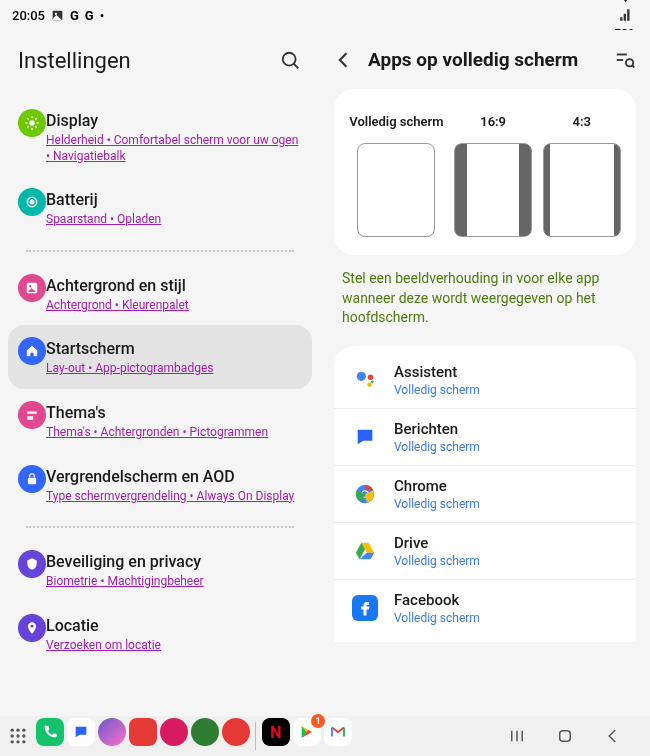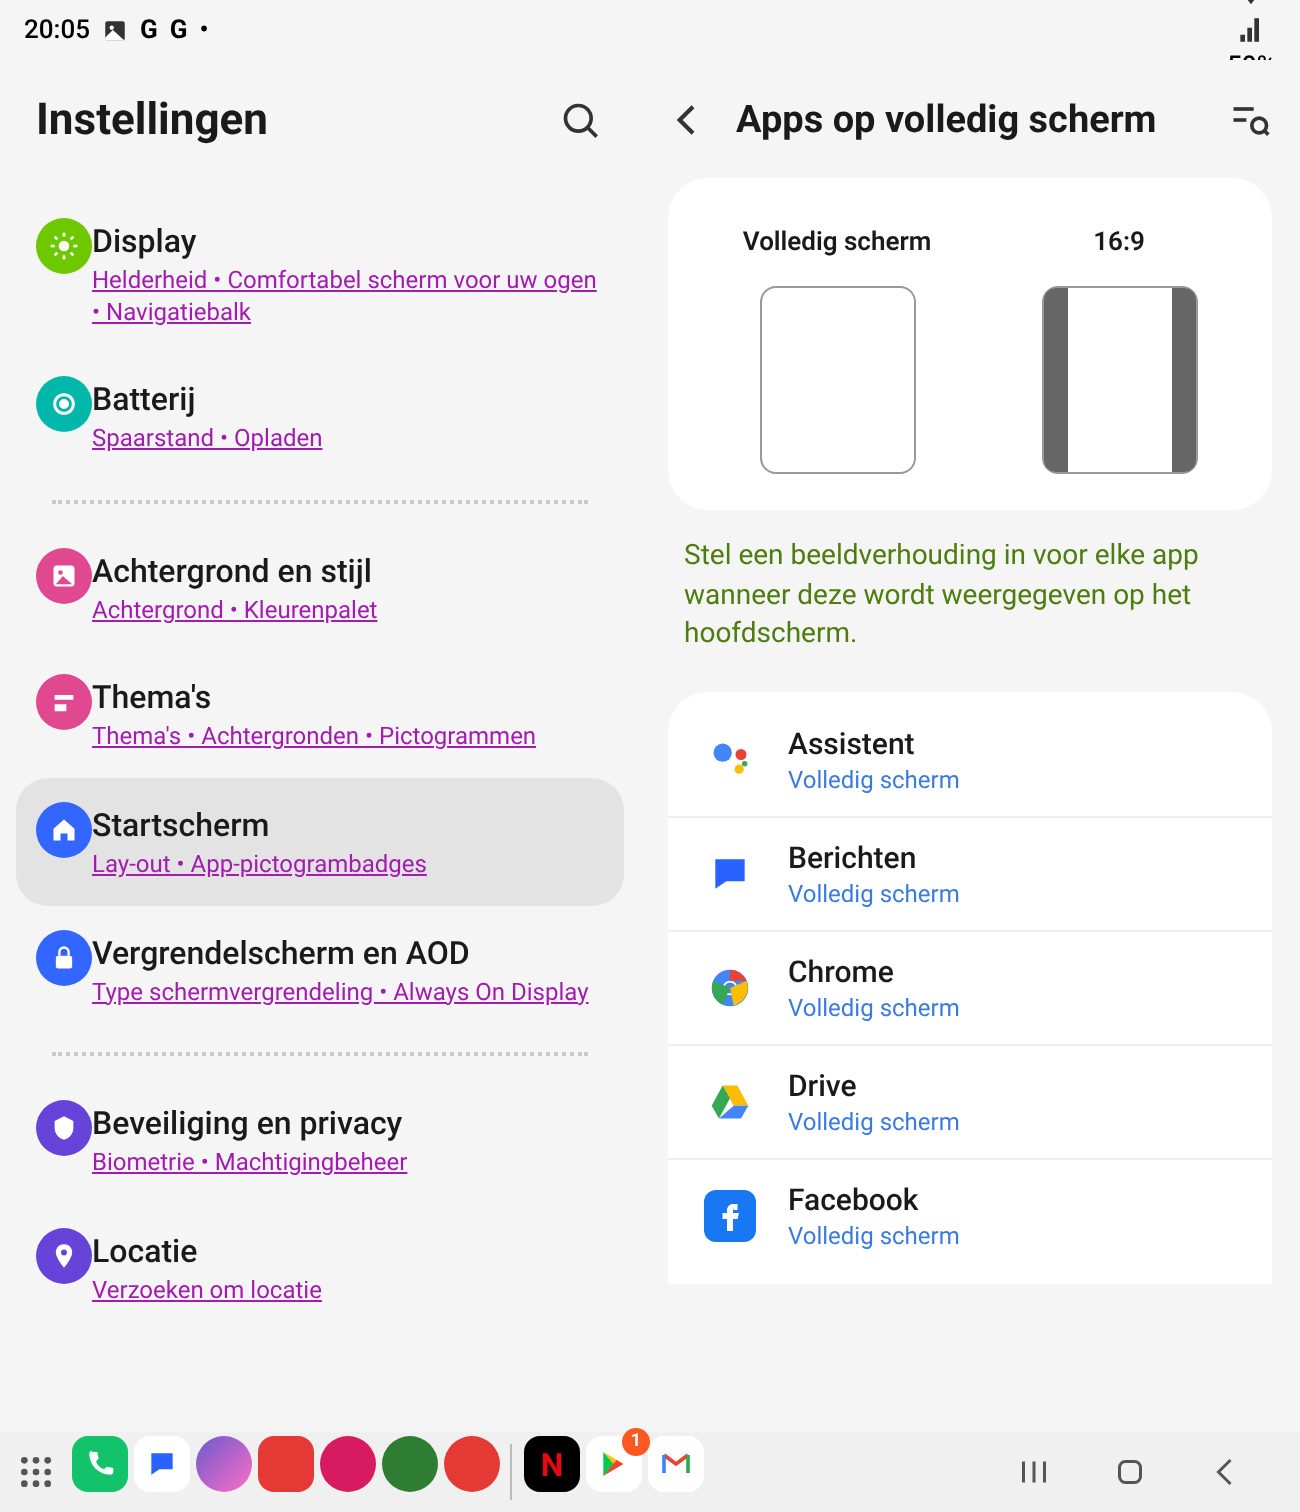--- a/index.html
+++ b/index.html
@@ -10,21 +10,21 @@
 .status-left { display: flex; align-items: center; gap: 6px; }
 .status-right { display: flex; align-items: center; gap: 4px; flex-direction: column; }
 
 
 .main { display: flex; height: calc(100% - 30px - 40px); }
 .left-panel { width: 320px; background: #f5f5f5; overflow-y: hidden; }
 .right-panel { width: 330px; background: #f5f5f5; overflow-y: hidden; }
 
 
 .left-header { display: flex; justify-content: space-between; align-items: center; padding: 18px 18px 24px 18px; }
-.left-title { font-size: 22px; font-weight: 700; color: #1a1a1a; }
+.left-title { font-size: 22px; font-weight: 400; color: #1a1a1a; }
 
 
 .settings-list { padding: 0 8px; }
 .settings-item { display: flex; align-items: flex-start; padding: 12px 10px; border-radius: 16px; gap: 0; cursor: pointer; }
 .settings-item.active { background: #e3e3e3; }
 .settings-icon { width: 28px; height: 28px; border-radius: 50%; display: flex; align-items: center; justify-content: center; flex-shrink: 0; }
 .settings-text { flex: 1; padding-top: 2px; }
 .settings-title { font-size: 16px; font-weight: 500; color: #1a1a1a; margin-bottom: 3px; }
 .settings-sub { font-size: 12px; color: #a21caf; line-height: 1.3; text-decoration: underline; }
 .dotted-divider { border-top: 2px dotted #c8c8c8; margin: 10px 18px; }
@@ -153,40 +153,40 @@
               <rect x="3" y="3" width="18" height="18" rx="3"></rect>
               <circle cx="9" cy="9" r="2" fill="#e0498f"></circle>
               <path d="M5 19 L11 12 L19 19 Z" fill="#e0498f"></path>
             </svg>
           </div>
         <div class="settings-text">
             <div class="settings-title">Achtergrond en stijl</div>
             <div class="settings-sub">Achtergrond  •  Kleurenpalet</div>
           </div>
       </div>
+      <div class="settings-item active">
+        <div class="settings-icon" style="background:#3366ff">
+            <svg width="14" height="14" viewBox="0 0 24 24" fill="#fff">
+              <path d="M12 3 L21 11 V21 H15 V15 H9 V21 H3 V11 Z"></path>
+            </svg>
+          </div>
+        <div class="settings-text">
+            <div class="settings-title">Startscherm</div>
+            <div class="settings-sub">Lay-out  •  App-pictogrambadges</div>
+          </div>
+      </div>
       <div class="settings-item">
         <div class="settings-icon" style="background:#e0498f">
             <svg width="14" height="14" viewBox="0 0 24 24" fill="#fff">
               <path d="M4 6h16v4H4zM4 14h10v6H4z"></path>
             </svg>
           </div>
         <div class="settings-text">
             <div class="settings-title">Thema's</div>
             <div class="settings-sub">Thema's  •  Achtergronden  •  Pictogrammen</div>
-          </div>
-      </div>
-      <div class="settings-item active">
-        <div class="settings-icon" style="background:#3366ff">
-            <svg width="14" height="14" viewBox="0 0 24 24" fill="#fff">
-              <path d="M12 3 L21 11 V21 H15 V15 H9 V21 H3 V11 Z"></path>
-            </svg>
-          </div>
-        <div class="settings-text">
-            <div class="settings-title">Startscherm</div>
-            <div class="settings-sub">Lay-out  •  App-pictogrambadges</div>
           </div>
       </div>
       <div class="settings-item">
         <div class="settings-icon" style="background:#3366ff">
             <svg width="14" height="14" viewBox="0 0 24 24" fill="#fff">
               <rect x="5" y="10" width="14" height="11" rx="2"></rect>
               <path d="M8 10 V7 a4 4 0 0 1 8 0 V10" fill="none" stroke="#fff" stroke-width="2"></path>
             </svg>
           </div>
         <div class="settings-text">
@@ -236,20 +236,24 @@
     </div>
 
     <div class="aspect-card">
       <div class="aspect-option">
         <div class="aspect-label">Volledig scherm</div>
         <div class="aspect-preview"></div>
       </div>
       <div class="aspect-option">
         <div class="aspect-label">16:9</div>
         <div class="aspect-preview r169"></div>
+      </div>
+      <div class="aspect-option">
+        <div class="aspect-label">4:3</div>
+        <div class="aspect-preview r43"></div>
       </div>
     </div>
 
     <div class="description">Stel een beeldverhouding in voor elke app wanneer deze wordt weergegeven op het hoofdscherm.</div>
 
     <div class="app-list">
       <div class="app-item">
         <div class="app-icon" style="background:#fff">
             <svg width="22" height="22" viewBox="0 0 24 24">
               <circle cx="8" cy="8" r="5" fill="#4285f4"></circle>

